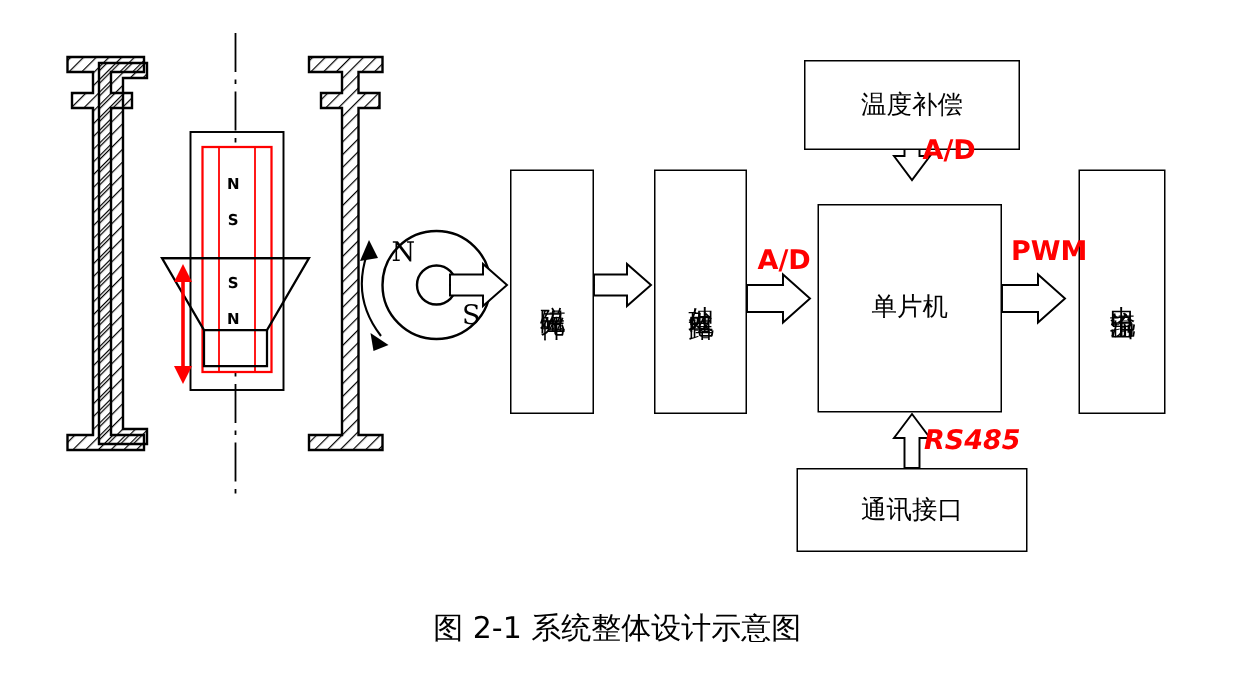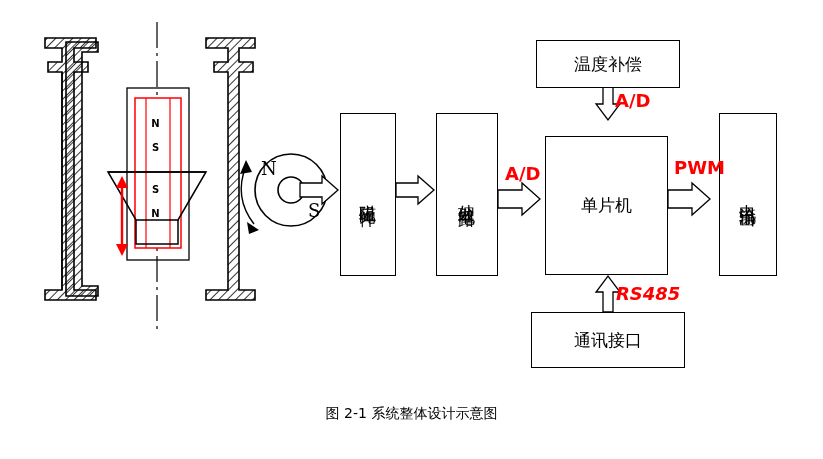--- a/index.html
+++ b/index.html
@@ -70,21 +70,21 @@
     text-orientation: upright;
     letter-spacing: 1px;
   }
   #caption {
     position: absolute;
     left: 0;
     top: 405px;
     width: 823px;
     text-align: center;
     font-family: "DejaVu Sans", "Liberation Sans", sans-serif;
-    font-size: 14px;
+    font-size: 20px;
     color: #000000;
   }
 </style>
 </head>
 <body>
 
 <div id="stage">
 
   <svg id="diagram" viewBox="0 0 823 459">
     <defs>
@@ -172,21 +172,21 @@
   <div class="sensor-text" style="left:150px; top:184px; height:46px;">S N</div>
 
   <div class="blk" style="left:340px; top:113px; width:56px; height:163px;">
     <div class="vert">磁阻元件</div>
   </div>
 
   <div class="blk" style="left:436px; top:113px; width:62px; height:163px;">
     <div class="vert">处理电路</div>
   </div>
 
-  <div class="blk" style="left:536px; top:40px; width:144px; height:48px;">
+  <div class="blk" style="left:536px; top:40px; width:144px; height:60px;">
     <span>温度补偿</span>
   </div>
 
   <div class="blk" style="left:545px; top:136px; width:123px; height:139px;">
     <span>单片机</span>
   </div>
 
   <div class="blk" style="left:531px; top:312px; width:154px; height:56px;">
     <span>通讯接口</span>
   </div>

